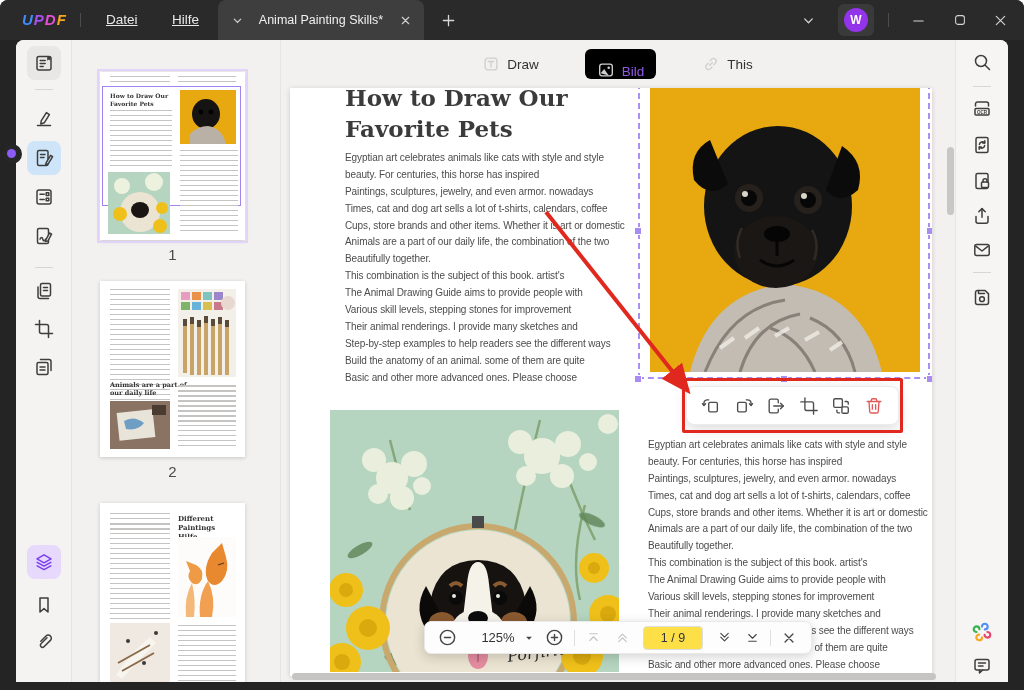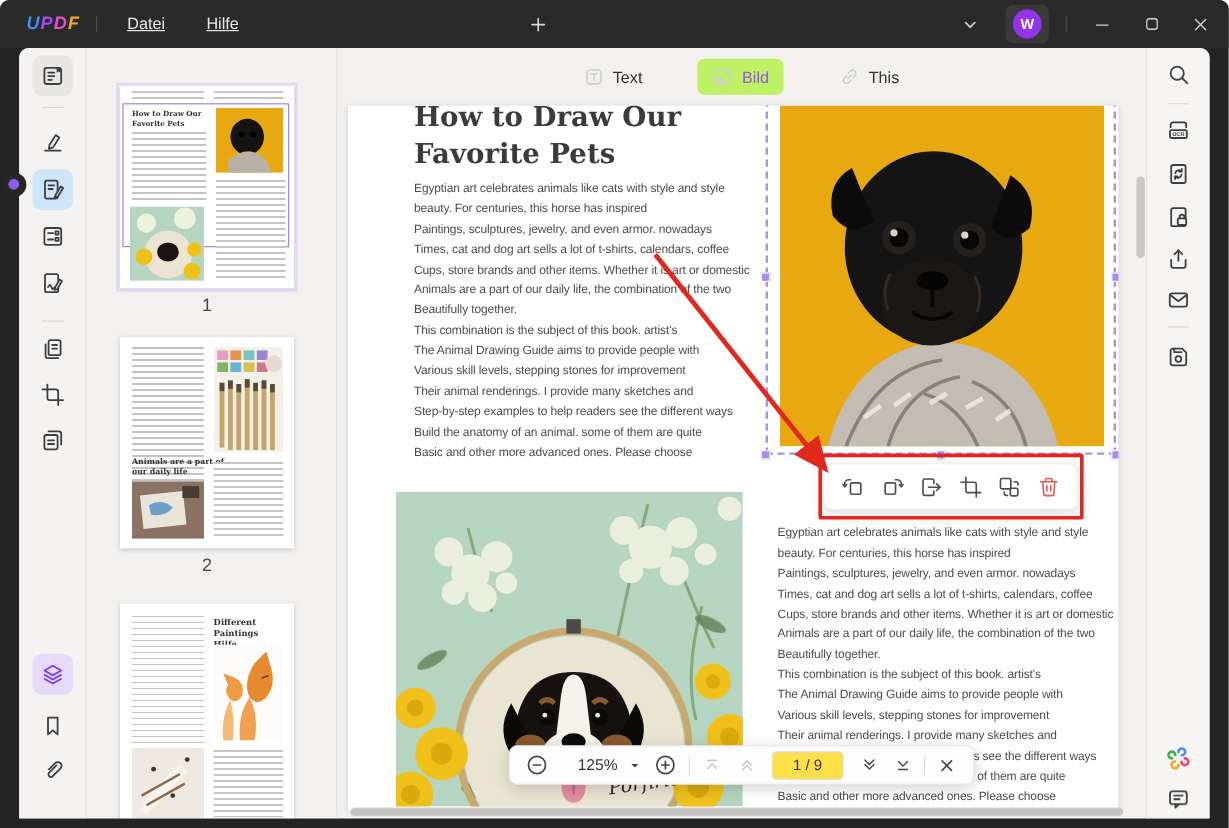--- a/index.html
+++ b/index.html
@@ -37,21 +37,21 @@
   .thumb-page { position:absolute; left:27px; width:145px; background:#fff; box-shadow:0 1px 4px rgba(0,0,0,.18); overflow:hidden; }
   .thumb-label { position:absolute; width:145px; left:27px; text-align:center; font-size:15px; color:#4a4a4a; }
   .tline { background:repeating-linear-gradient(to bottom, #c6c4c2 0 1.5px, transparent 1.5px 5px); }
   .mini-head { font-weight:bold; color:#333; line-height:1.25; }
 
   
   .docarea-div { position:absolute; top:0; width:1px; height:642px; background:#e7e5e3; }
   .edit-toolbar { position:absolute; left:264px; top:0; width:675px; height:48px; display:flex; align-items:center; justify-content:center; gap:34px; }
   .mode-btn { display:flex; align-items:center; gap:7px; font-size:13.5px; color:#323232; height:30px; padding:0 12px; border-radius:6px; }
   .mode-btn svg { width:18px; height:18px; stroke:currentColor; fill:none; stroke-width:1.5; stroke-linecap:round; stroke-linejoin:round; }
-  .mode-btn.active { background:#bef264; color:#9257e6; }
+  .mode-btn.active { background:#000000; color:#9257e6;align-items:flex-end; }
 
   
   .page { position:absolute; left:274px; top:48px; width:642px; height:588px; background:#fff; box-shadow:0 1px 5px rgba(0,0,0,.16); overflow:hidden; }
   .doc-title { position:absolute; left:55px; top:-6px; font-family:"DejaVu Serif", serif; font-weight:bold; font-size:23px; line-height:31px; color:#3b3b3b; }
   .plines { position:absolute; width:290px; }
   .pline { font-size:10px; color:#4c4c4c; height:16.9px; line-height:16.9px; white-space:nowrap; letter-spacing:-0.1px; }
   .sel-box { position:absolute; left:348px; top:-5px; width:292px; height:296px; border:2px dashed #ab8ff1; pointer-events:none; }
   .handle { position:absolute; width:8px; height:8px; background:#a98cf2; border:1px solid #fff; }
   .img-toolbar { position:absolute; left:396px; top:298px; width:213px; height:39px; background:#fff; border:1px solid #ebebeb; border-radius:8px; box-shadow:0 4px 14px rgba(0,0,0,.14); display:flex; align-items:center; justify-content:space-around; padding:0 8px; }
   .img-toolbar .icon-btn { width:24px; height:24px; color:#4c4c4c; }
@@ -87,20 +87,33 @@
 <body>
 
 <div id="app">
 
   <div class="titlebar">
     <div class="logo"><span style="color: rgb(63, 140, 255);">U</span><span style="color: rgb(164, 79, 240);">P</span><span style="color: rgb(228, 79, 212);">D</span><span style="color: rgb(245, 166, 35);">F</span></div>
     <div class="tb-divider" style="left:80px"></div>
     <div class="menu-item" style="left:92px">Datei</div>
     <div class="menu-item" style="left:158px">Hilfe</div>
 
+    <div class="tab">
+      <span class="icon-btn" style="width:18px;height:18px">
+        <svg width="11" height="11" viewBox="0 0 12 12">
+            <path d="M2.5 4.5 6 8l3.5-3.5" stroke="currentColor" fill="none" stroke-width="1.4" stroke-linecap="round"></path>
+          </svg>
+      </span>
+      <span class="tab-title">Animal Painting Skills*</span>
+      <span class="icon-btn" style="width:18px;height:18px">
+        <svg width="11" height="11" viewBox="0 0 12 12">
+            <path d="M2.5 2.5l7 7M9.5 2.5l-7 7" stroke="currentColor" fill="none" stroke-width="1.3" stroke-linecap="round"></path>
+          </svg>
+      </span>
+    </div>
 
     <span class="icon-btn newtab">
       <svg width="15" height="15" viewBox="0 0 16 16">
           <path d="M8 2.5v11M2.5 8h11" stroke="currentColor" fill="none" stroke-width="1.4" stroke-linecap="round"></path>
         </svg>
     </span>
 
     <span class="icon-btn win-chevron">
       <svg width="13" height="13" viewBox="0 0 12 12">
           <path d="M2.5 4.5 6 8l3.5-3.5" stroke="currentColor" fill="none" stroke-width="1.3" stroke-linecap="round"></path>
@@ -319,21 +332,21 @@
     <div class="docarea-div" style="left:264px"></div>
 
     <div class="edit-toolbar">
       <div class="mode-btn">
         <span class="icon-btn">
           <svg viewBox="0 0 20 20">
               <rect x="3.5" y="3.5" width="13" height="13" rx="3"></rect>
               <path d="M7 7.2h6M10 7.2v6"></path>
             </svg>
         </span>
-        <span>Text</span>
+        <span>Draw</span>
       </div>
       <div class="mode-btn active">
         <span class="icon-btn">
           <svg viewBox="0 0 20 20">
               <rect x="3" y="3.5" width="14" height="13" rx="2.5"></rect>
               <circle cx="13" cy="7.5" r="1.4" fill="currentColor" stroke="none"></circle>
               <path d="M4 13.5 8 9l5 7.2" fill="currentColor" stroke="none"></path>
             </svg>
         </span>
         <span>Bild</span>

